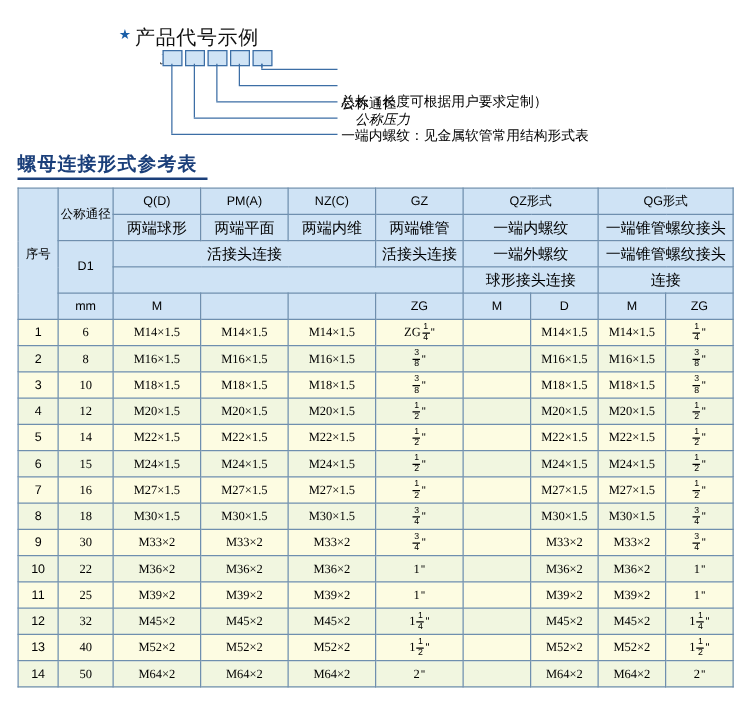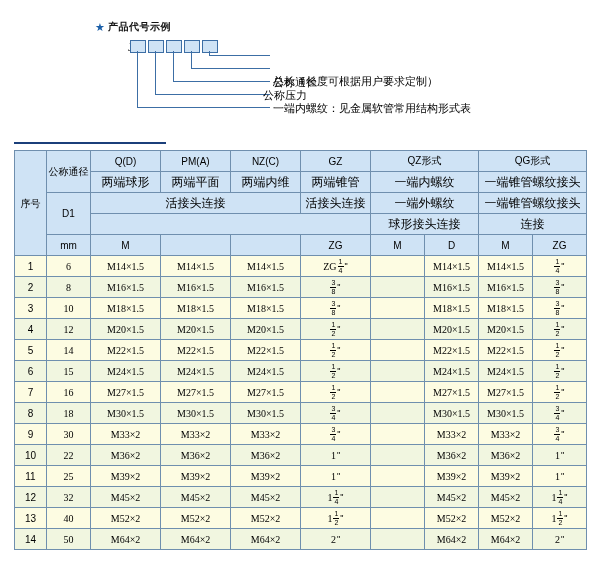--- a/index.html
+++ b/index.html
@@ -7,21 +7,21 @@
     width:600px;height:567px;background:#ffffff;
     font-family:"Liberation Sans","DejaVu Sans",sans-serif;
     color:#000;
     -webkit-font-smoothing:none;
   }
   .page{position:relative;width:600px;height:567px;overflow:hidden;}
 
   
   .legend{position:relative;height:110px;}
   .legend-title{
-    position:absolute;left:108px;top:20px;font-size:10px;font-weight:bold;color:#111;
+    position:absolute;left:108px;top:20px;font-size:16px;font-weight:normal;color:#111;
     letter-spacing:0.5px;
   }
   .star{position:absolute;left:95px;top:21px;font-size:11px;color:#1b5fa8;}
   .jr{position:absolute;left:128px;top:40px;font-size:12px;color:#000;font-family:"Liberation Serif",serif;}
   .box{
     position:absolute;top:40px;width:14px;height:11px;border:1px solid #3c6ea5;background:#cfe3f5;
   }
   .b1{left:130px;}
   .b2{left:148px;}
   .b3{left:166px;}
@@ -93,24 +93,25 @@
     <div class="hline" style="left:173px;top:81px;width:97px;"></div>
 
     <div class="vline" style="left:155px;top:51px;height:43px;"></div>
     <div class="hline" style="left:155px;top:94px;width:115px;"></div>
 
     <div class="vline" style="left:137px;top:51px;height:56px;"></div>
     <div class="hline" style="left:137px;top:107px;width:133px;"></div>
 
     <div class="leg-label" style="left:273px;top:74px;">总长（长度可根据用户要求定制）</div>
     <div class="leg-label" style="left:273px;top:75px;">公称通径</div>
-    <div class="leg-label" style="left:263px;top:88px;">公称压力</div>
+    <div class="leg-label" style="left:284px;top:88px;font-style:italic;">公称压力</div>
     <div class="leg-label" style="left:273px;top:101px;">一端内螺纹：见金属软管常用结构形式表</div>
   </div>
 
+  <div class="sec-title">螺母连接形式参考表</div>
   <div class="sec-underline"></div>
 
   <div class="tbl-wrap">
     <table>
       <colgroup>
         <col style="width:32px">
         <col style="width:44px">
         <col style="width:70px">
         <col style="width:70px">
         <col style="width:70px">

